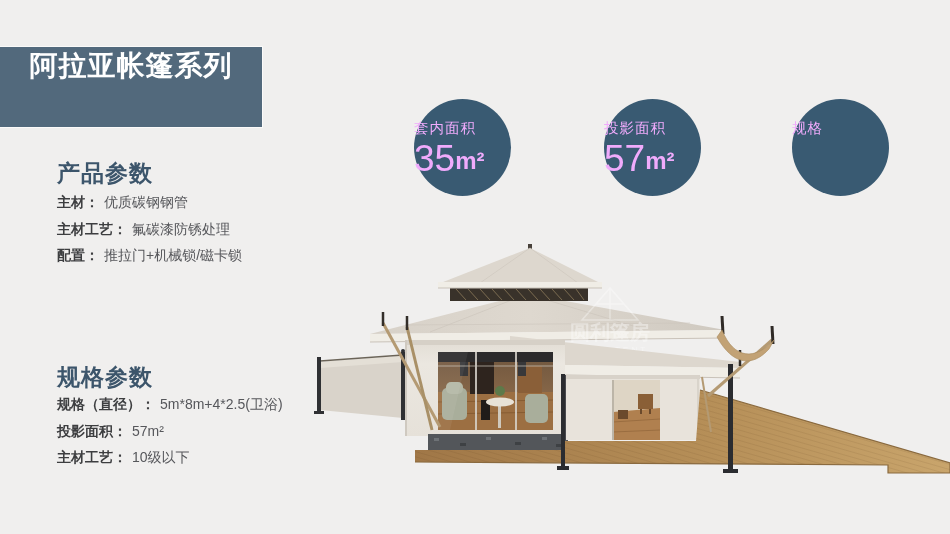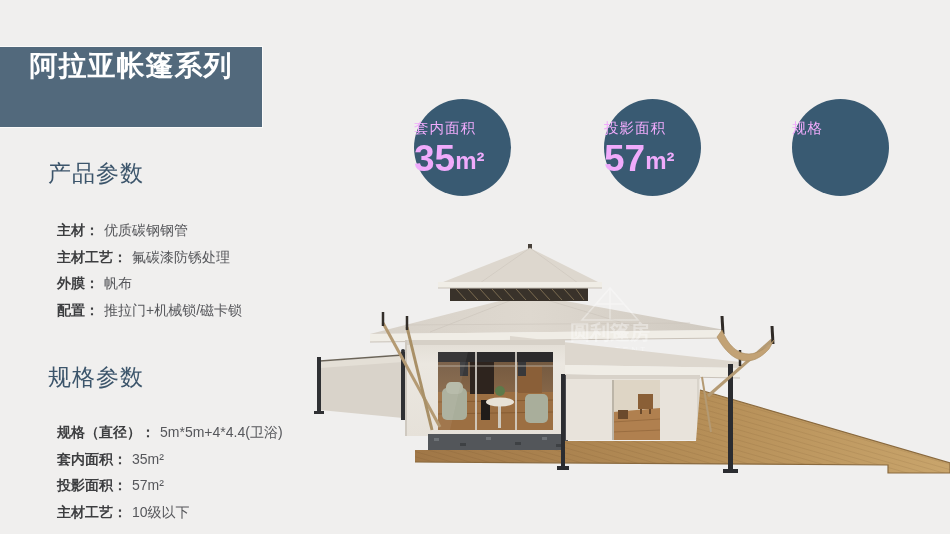--- a/index.html
+++ b/index.html
@@ -11,41 +11,41 @@
   .banner{
     position:absolute;left:0;top:47px;width:262px;height:80px;
     background:#52697c;outline:1px solid #fafaf9;
     display:flex;align-items:flex-start;justify-content:center;
   }
   .banner-title{
     color:#ffffff;font-size:28px;font-weight:700;letter-spacing:1px;white-space:nowrap;
   }
   
   .section-heading{
-    position:absolute;left:48px;color:#3c556b;font-size:23px;font-weight:400;letter-spacing:1px;
+    position:absolute;left:57px;color:#3c556b;font-size:23px;font-weight:700;letter-spacing:1px;
   }
   .heading-product{top:158px;}
   .heading-spec{top:362px;text-align:right;}
-  .rows{position:absolute;left:57px;margin-top:28px;}
+  .rows{position:absolute;left:57px;}
   .rows-product{top:189px;}
   .rows-spec{top:391px;}
   .param-row{height:26.5px;line-height:26.5px;font-size:14px;white-space:nowrap;}
   .param-label{font-weight:700;color:#3d3e40;}
   .param-value{color:#56575b;margin-left:5px;}
   
   .badge{
     position:absolute;top:99px;width:97px;height:97px;border-radius:50%;
     background:#395a72;color:#f0abfc;text-align:left;
   }
   .badge-1{left:414px;}
   .badge-2{left:604px;}
   .badge-3{left:753px;margin-left:39px;}
   .badge-label{font-size:14.5px;margin-top:20px;letter-spacing:1px;}
   .badge-value-line{margin-top:1px;line-height:40px;white-space:nowrap;}
-  .badge-value{font-size:37px;font-weight:700;}
+  .badge-value{font-size:37px;font-weight:400;}
   .badge-unit{font-size:24px;font-weight:600;vertical-align:2px;}
   .badge-3 .badge-value{font-size:27px;}
   
   .tent{position:absolute;left:310px;top:244px;width:640px;height:290px;}
   .wm{fill:#ffffff;opacity:.38;text-anchor:middle;font-family:"Liberation Sans","DejaVu Sans",sans-serif;}
 </style>
 </head>
 <body>
 
 <div class="canvas">
@@ -56,34 +56,28 @@
 
   <div class="section-heading heading-product">产品参数</div>
   <div class="rows rows-product">
     <div class="param-row">
       <span class="param-label">主材：</span><span class="param-value">优质碳钢钢管</span>
     </div>
     <div class="param-row">
       <span class="param-label">主材工艺：</span><span class="param-value">氟碳漆防锈处理</span>
     </div>
     <div class="param-row">
-      <span class="param-label">外膜：</span><span class="param-value">帆布</span>
-    </div>
-    <div class="param-row">
       <span class="param-label">配置：</span><span class="param-value">推拉门+机械锁/磁卡锁</span>
     </div>
   </div>
 
   <div class="section-heading heading-spec">规格参数</div>
   <div class="rows rows-spec">
     <div class="param-row">
-      <span class="param-label">规格（直径）：</span><span class="param-value">5m*5m+4*4.4(卫浴)</span>
-    </div>
-    <div class="param-row">
-      <span class="param-label">套内面积：</span><span class="param-value">35m²</span>
+      <span class="param-label">规格（直径）：</span><span class="param-value">5m*8m+4*2.5(卫浴)</span>
     </div>
     <div class="param-row">
       <span class="param-label">投影面积：</span><span class="param-value">57m²</span>
     </div>
     <div class="param-row">
       <span class="param-label">主材工艺：</span><span class="param-value">10级以下</span>
     </div>
   </div>
 
   <div class="badge badge-1">

